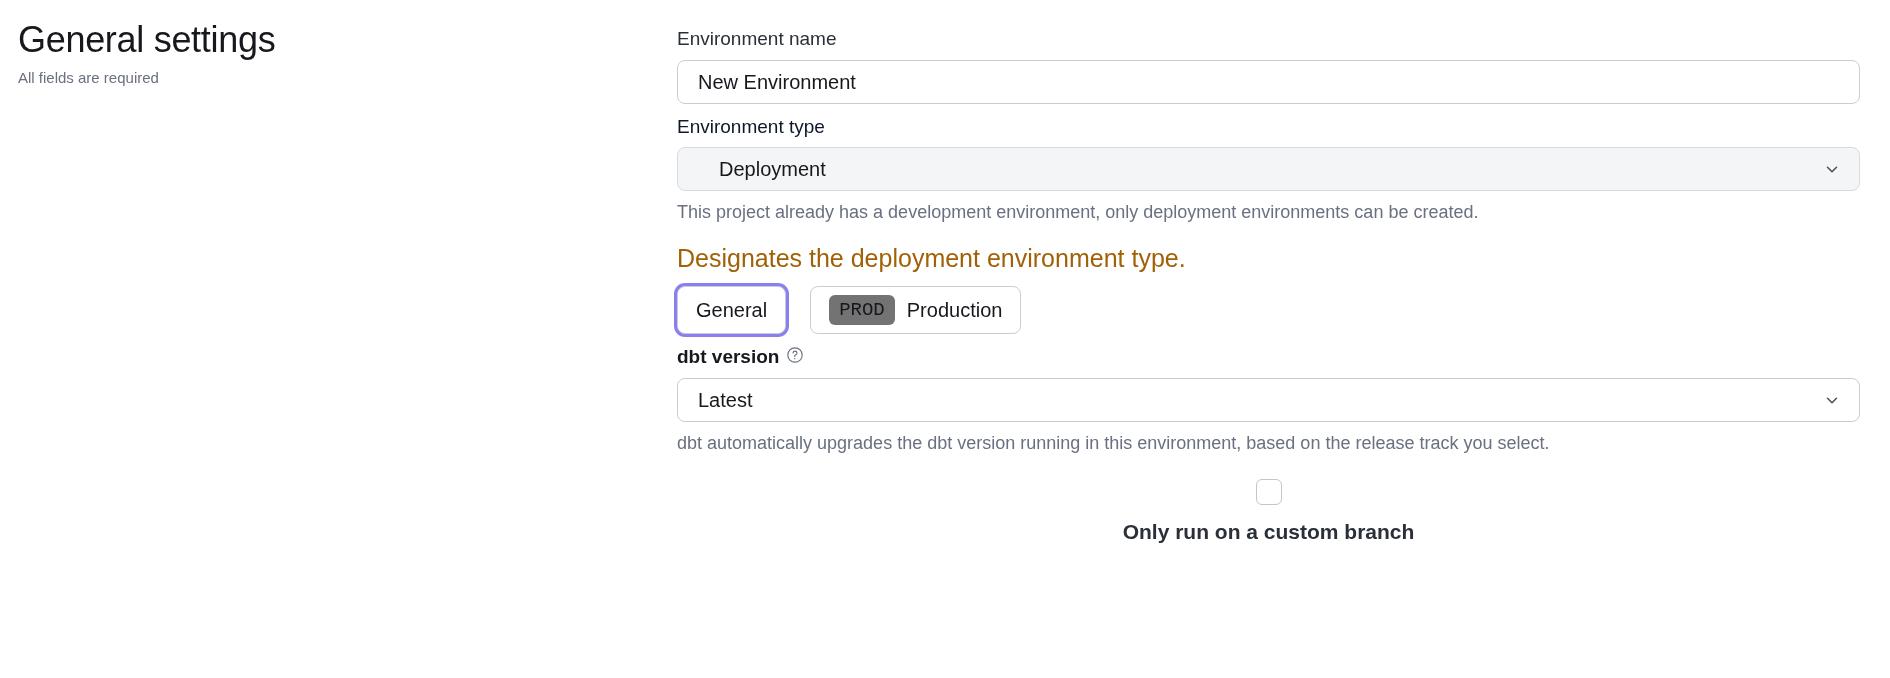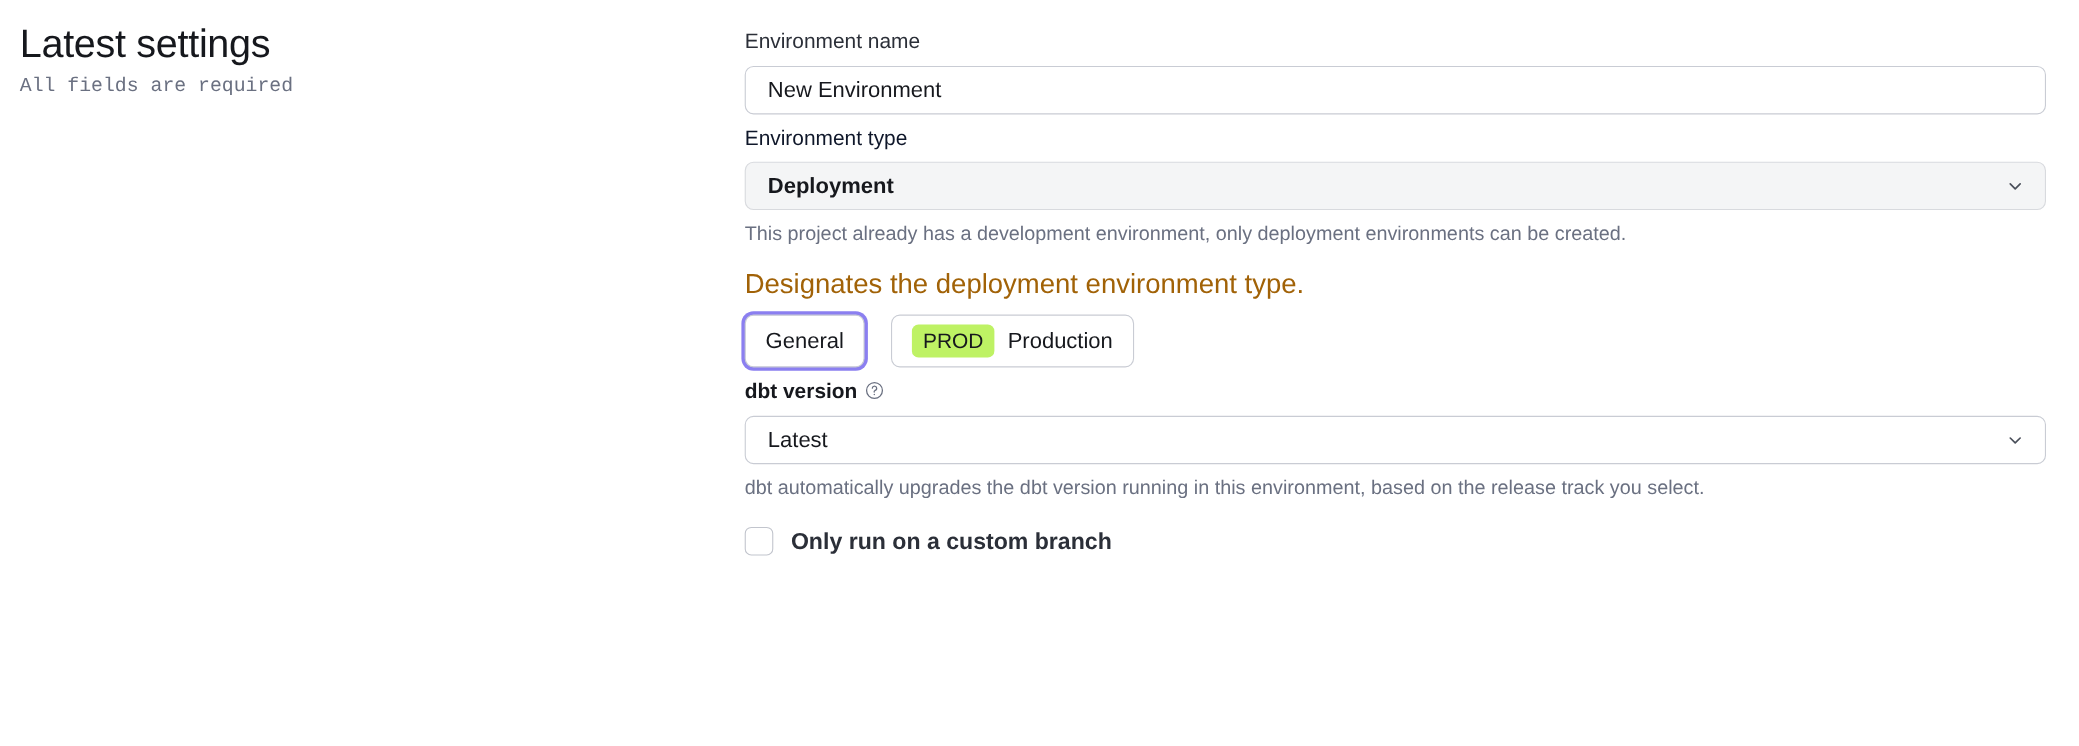--- a/index.html
+++ b/index.html
@@ -28,26 +28,25 @@
   }
   .page-title {
     font-size: 36px;
     font-weight: 400;
     color: #16181d;
     line-height: 1.22;
     letter-spacing: -0.3px;
     margin: 0;
   }
   .page-subtitle {
-    font-size: 18px;
+    font-size: 15px;
     font-weight: 400;
     color: #6a7081;
     margin: 6px 0 0 0;
     line-height: 1.3;
-    font-family: Liberation Mono, monospace;
   }
 
   
   .form-col {
     position: absolute;
     left: 677px;
     top: 26px;
     width: 1183px;
   }
 
@@ -92,21 +91,21 @@
   .control.is-muted {
     background: #f4f5f6;
     border-color: #d8dade;
   }
   .control-value {
     font-size: 20px;
     color: #16181d;
     line-height: 1;
     font-weight: 400;
   }
-  .control.is-muted .control-value { font-weight: 700; }
+  .control.is-muted .control-value { font-weight: 400; margin-left: 21px; }
 
   .chevron {
     position: absolute;
     right: 18px;
     top: 50%;
     transform: translateY(-50%);
     width: 18px;
     height: 18px;
     color: #4a4f5a;
   }
@@ -163,20 +162,21 @@
     line-height: 1;
   }
   .seg-label { line-height: 1; }
 
   
   .check-row {
     display: flex;
     align-items: center;
     gap: 16px;
     margin-top: 24px;
+    flex-direction: column;
   }
   .checkbox-box {
     width: 26px;
     height: 26px;
     border: 1px solid #c2c5cd;
     border-radius: 6px;
     background: #ffffff;
     flex: 0 0 auto;
     cursor: pointer;
   }
@@ -189,21 +189,21 @@
   }
 
   .gap-lg { height: 10px; }
 </style>
 </head>
 <body>
 
 <div class="page">
 
   <div class="left-col">
-    <h1 class="page-title">Latest settings</h1>
+    <h1 class="page-title">General settings</h1>
     <p class="page-subtitle">All fields are required</p>
   </div>
 
   <div class="form-col">
 
     <div class="field">
       <div class="field-label">
         <span>Environment name</span>
       </div>
       <div class="control">
@@ -234,21 +234,21 @@
       <div class="sub-desc">Designates the deployment environment type.</div>
 
       <div class="seg-group">
 
         <button class="seg-btn is-focused" style="box-shadow: rgb(139, 127, 240) 0px 0px 0px 3px;">
           <span class="seg-label">General</span>
         </button>
 
 
         <button class="seg-btn">
-          <span class="seg-badge" id="badge-prod" style="background: #bef264;">PROD</span>
+          <span class="seg-badge" id="badge-prod" style="background: #737373; font-family: Liberation Mono, monospace;">PROD</span>
           <span class="seg-label">Production</span>
         </button>
       </div>
     </div>
 
     <div class="gap-lg"></div>
 
     <div class="field">
       <div class="field-label is-strong">
         <span>dbt version</span>

